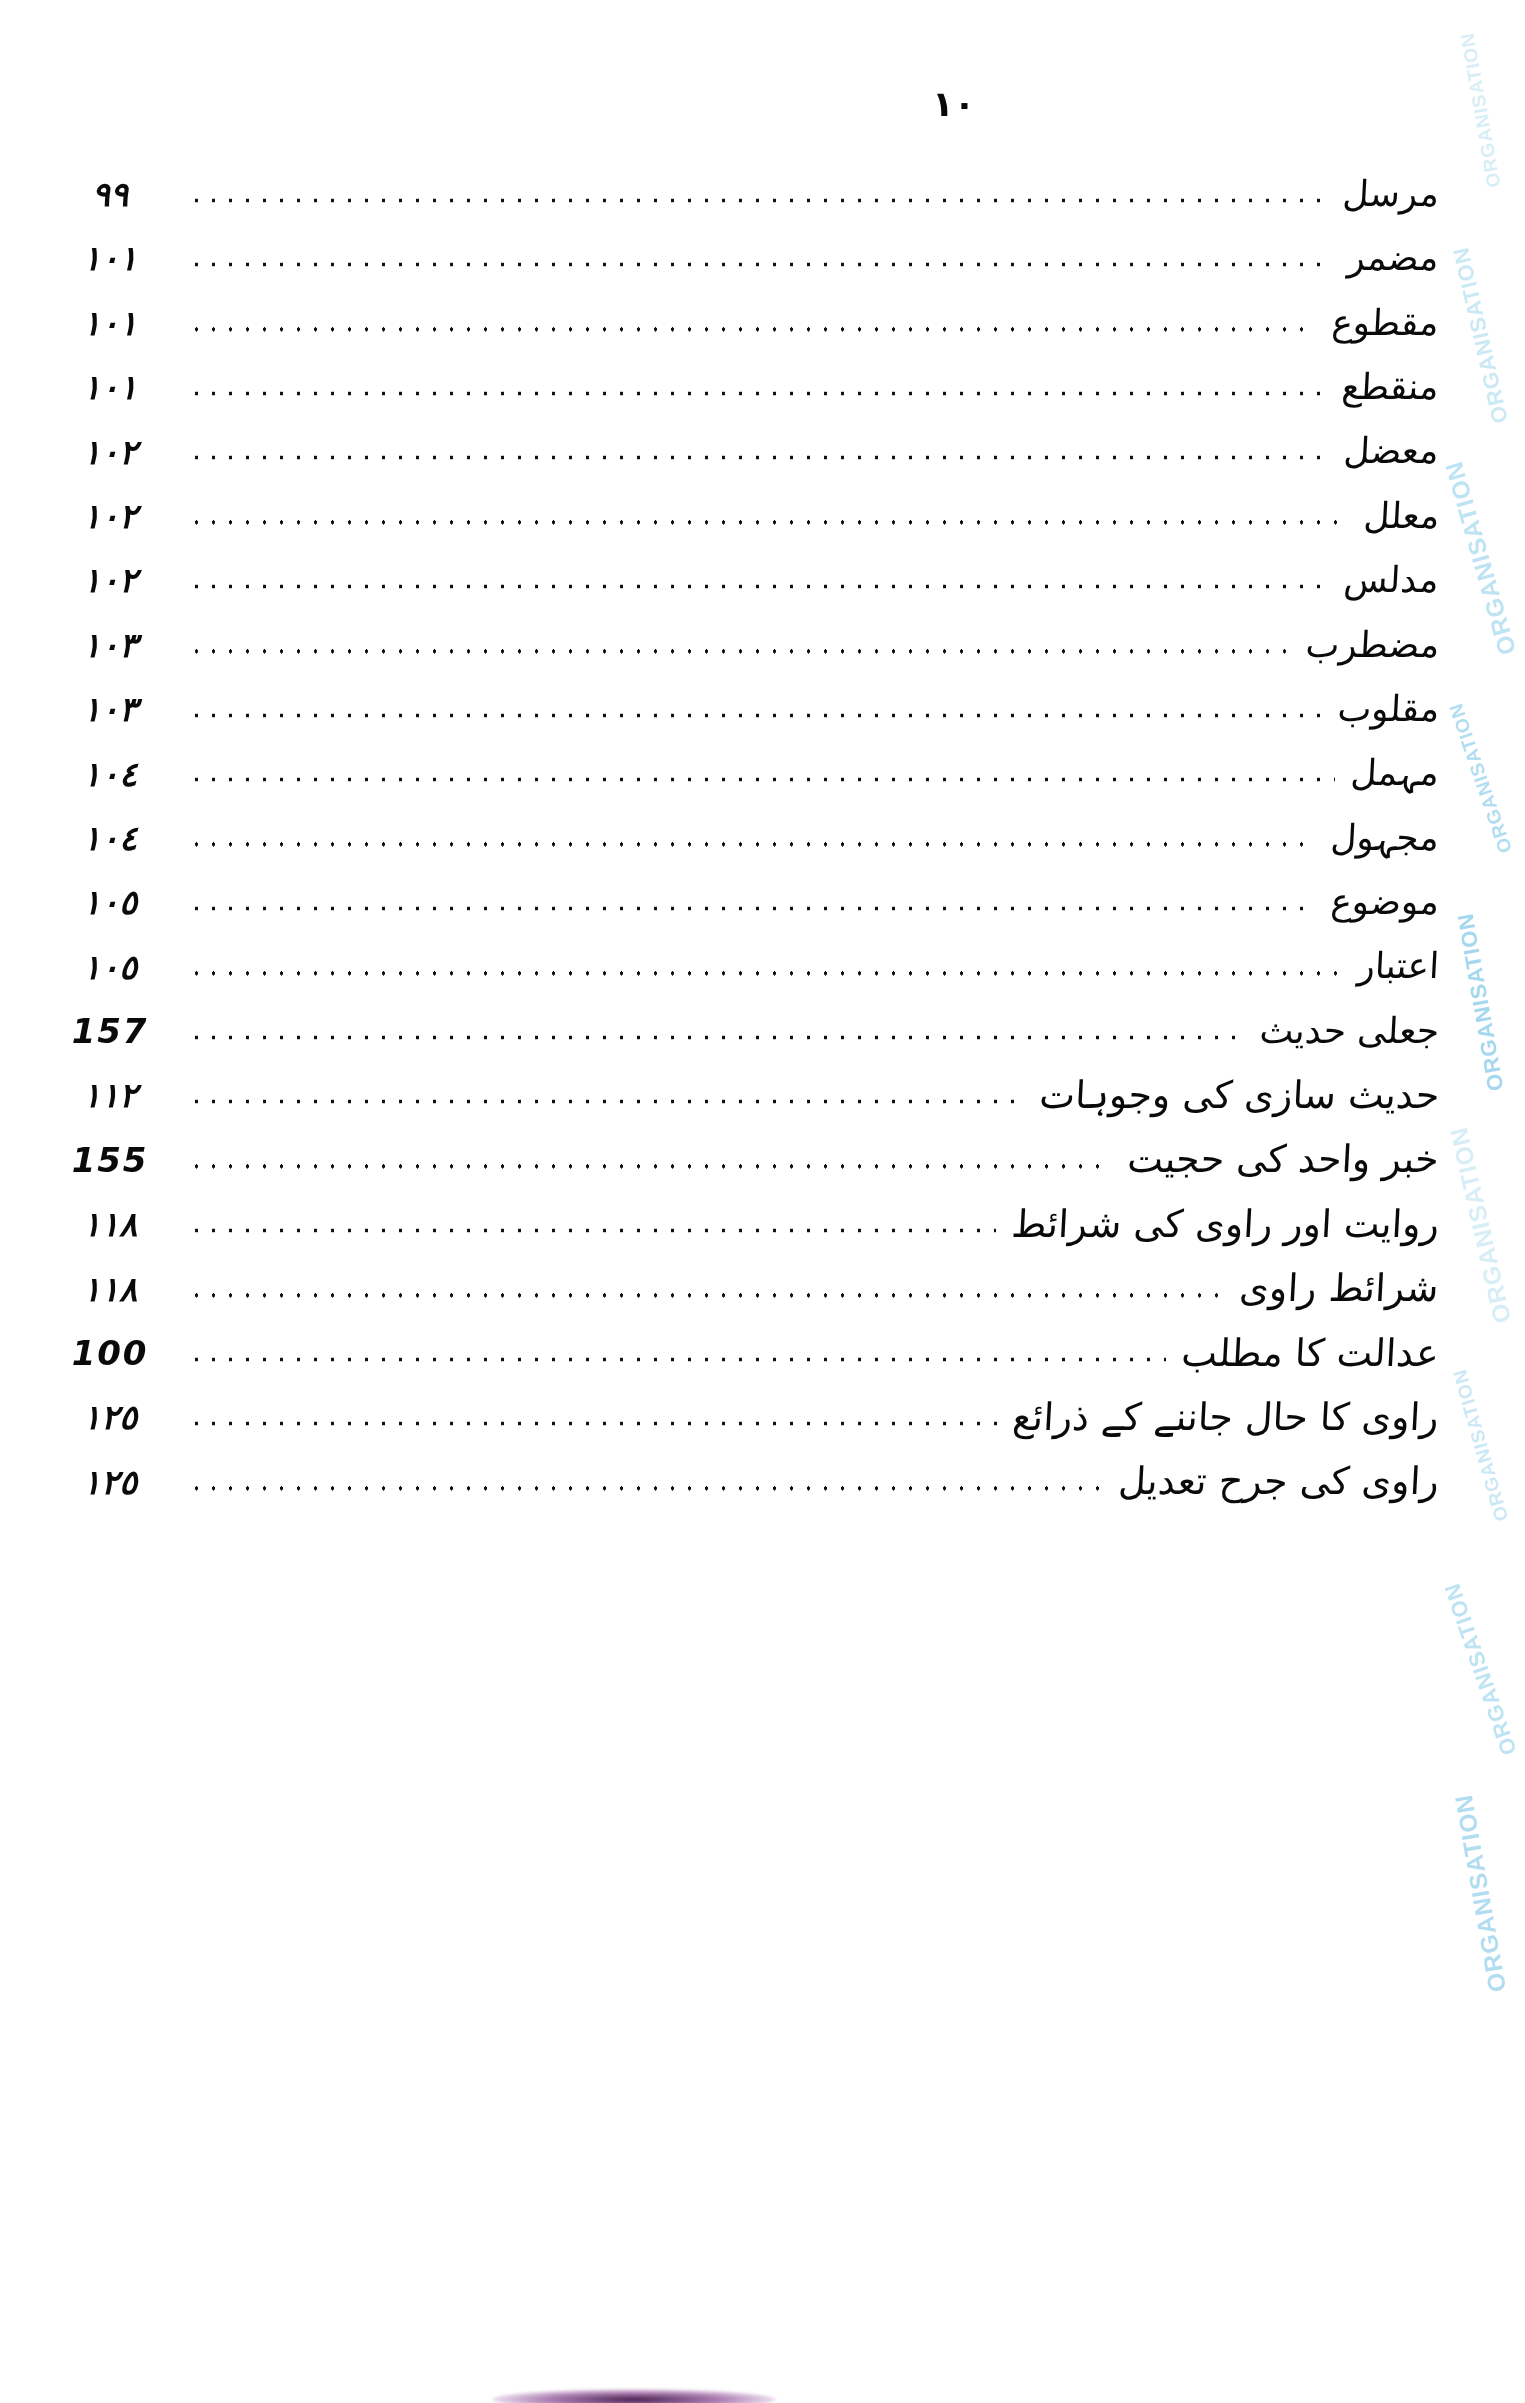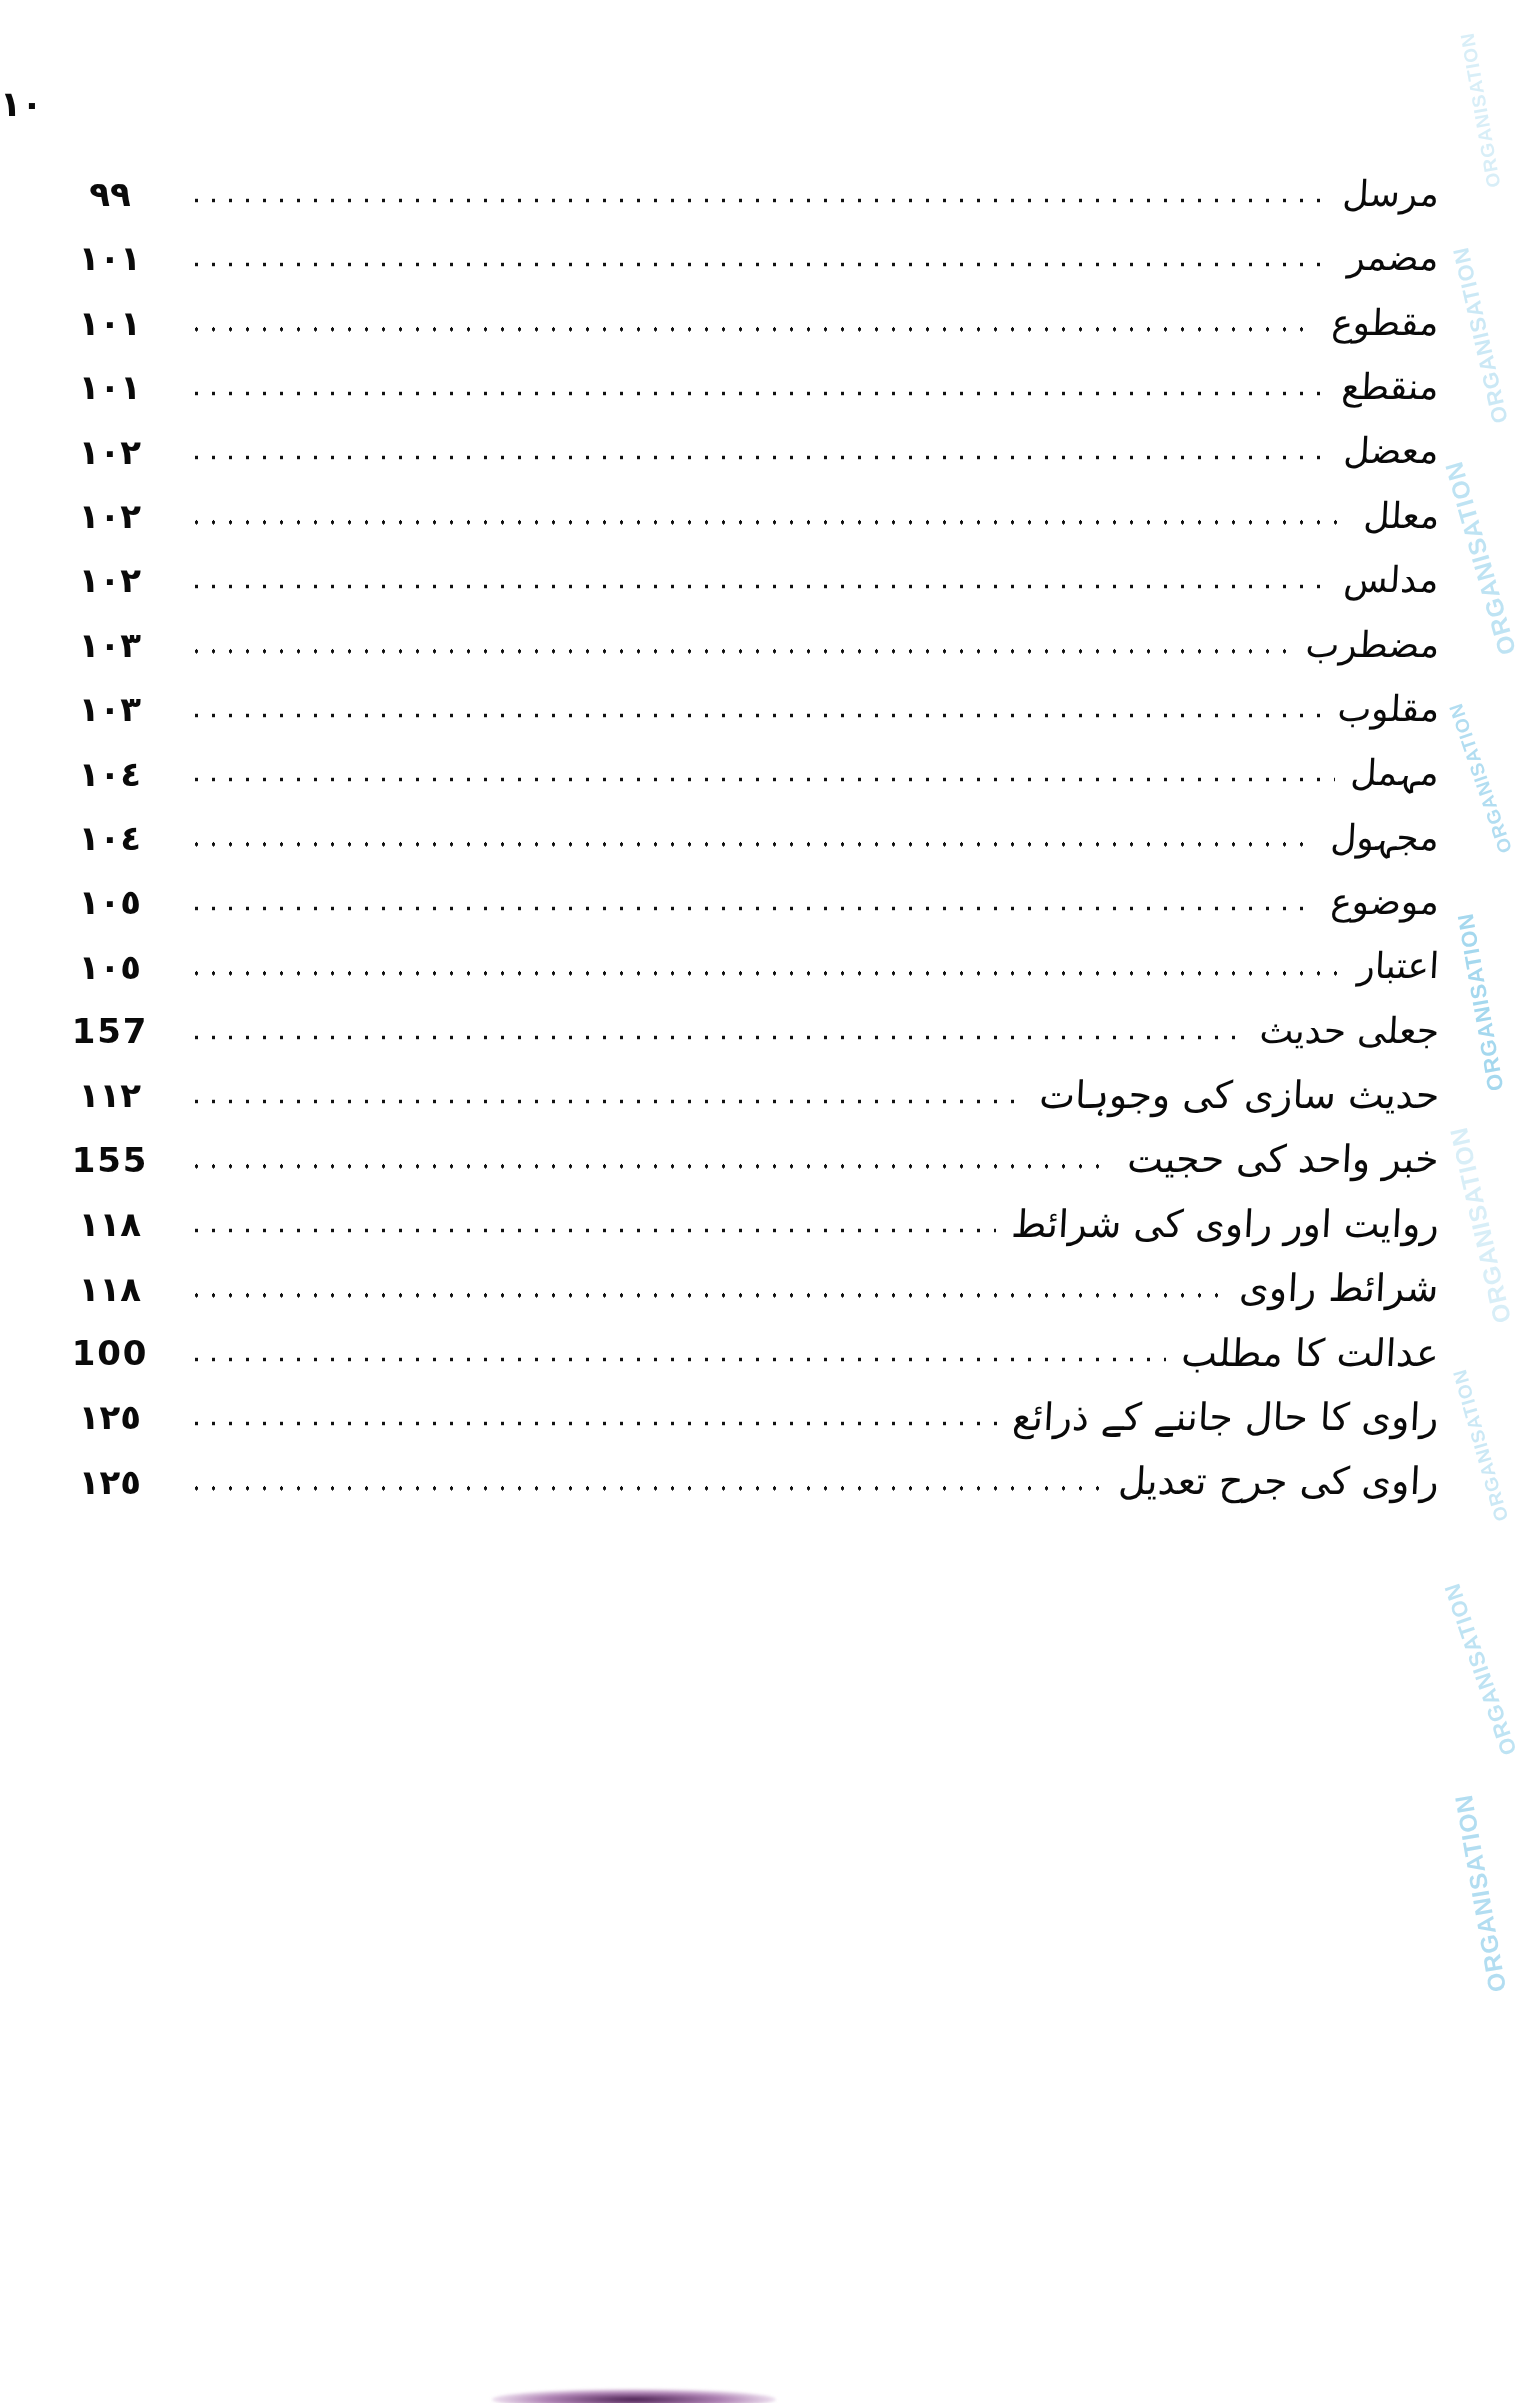--- a/index.html
+++ b/index.html
@@ -38,21 +38,21 @@
     letter-spacing: 0.9px;
     opacity: 0.62;
   }
 
   
   #folio {
     position: absolute;
     top: 87px;
     left: 0;
     width: 975px;
-    text-align: left;
+    text-align: right;
     font-size: 35px;
     font-weight: 600;
     line-height: 1;
     font-family: "DejaVu Sans", sans-serif;
     letter-spacing: 1.9px;
   }
 
   
   #toc {
     position: absolute;
@@ -103,20 +103,21 @@
   }
 
   .toc-page {
     flex: 0 0 144px;
     text-align: center;
     font-size: 34px;
     font-weight: 600;
     letter-spacing: 1.9px;
     direction: ltr;
     font-family: "DejaVu Sans", sans-serif;
+    font-style: italic;
   }
 
   
   .toc-row.long .toc-title { font-size: 38px; }
 
   
   #bottom-smudge {
     position: absolute;
     left: 492px;
     bottom: -5.7px;

